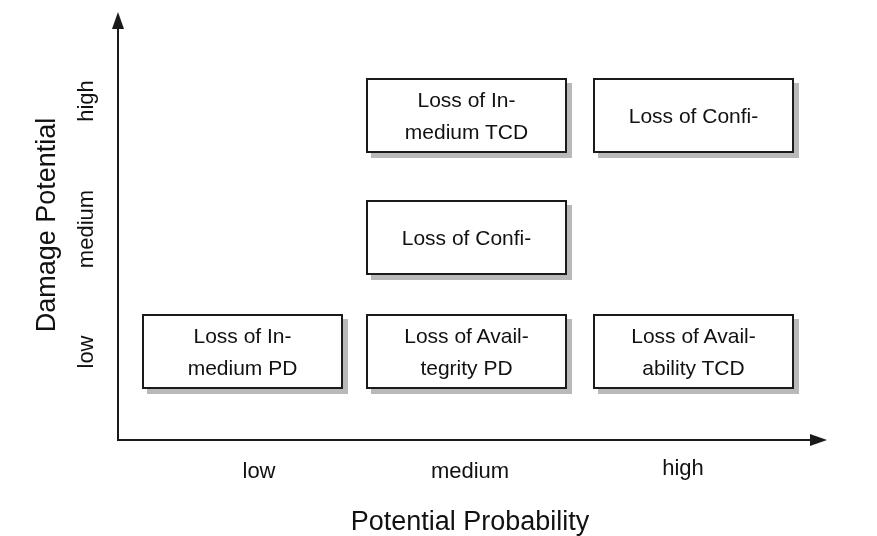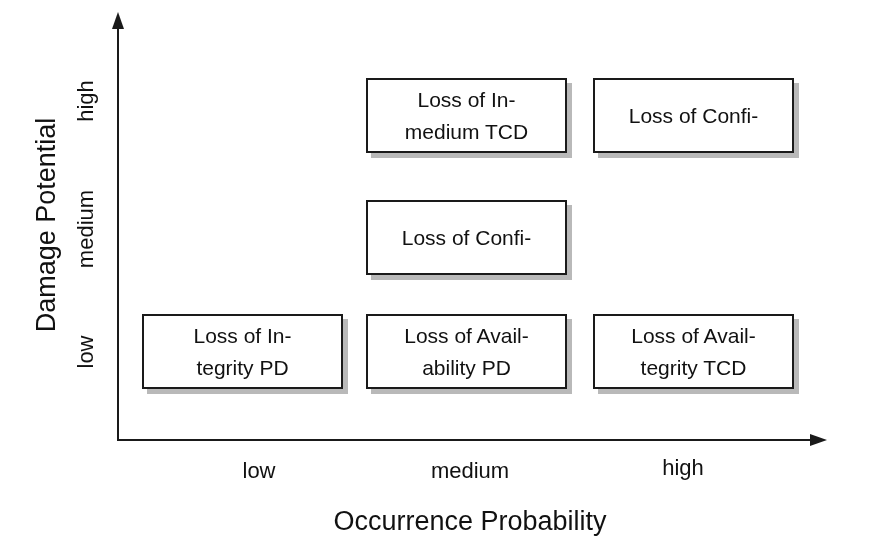--- a/index.html
+++ b/index.html
@@ -92,21 +92,21 @@
 <body>
 
 <div id="canvas">
 
   <div id="y-axis-line" class="axis-line"></div>
   <div id="y-axis-arrow" class="arrow"></div>
   <div id="x-axis-line" class="axis-line"></div>
   <div id="x-axis-arrow" class="arrow"></div>
 
   <div id="y-axis-title" class="axis-title">Damage Potential</div>
-  <div id="x-axis-title" class="axis-title">Occurrence Probability</div>
+  <div id="x-axis-title" class="axis-title">Potential Probability</div>
 
   <div id="y-tick-high" class="tick y-tick">high</div>
   <div id="y-tick-medium" class="tick y-tick">medium</div>
   <div id="y-tick-low" class="tick y-tick">low</div>
 
   <div id="x-tick-low" class="tick x-tick">low</div>
   <div id="x-tick-medium" class="tick x-tick">medium</div>
   <div id="x-tick-high" class="tick x-tick">high</div>
 
   <div id="box-0" class="mbox">
@@ -114,24 +114,24 @@
     <span>medium TCD</span>
   </div>
   <div id="box-1" class="mbox">
     <span>Loss of Confi-</span>
   </div>
   <div id="box-2" class="mbox">
     <span>Loss of Confi-</span>
   </div>
   <div id="box-3" class="mbox">
     <span>Loss of In-</span>
-    <span>tegrity PD</span>
+    <span>medium PD</span>
   </div>
   <div id="box-4" class="mbox">
     <span>Loss of Avail-</span>
-    <span>ability PD</span>
+    <span>tegrity PD</span>
   </div>
   <div id="box-5" class="mbox">
     <span>Loss of Avail-</span>
-    <span>tegrity TCD</span>
+    <span>ability TCD</span>
   </div>
 
 </div>
 
 </body></html>

